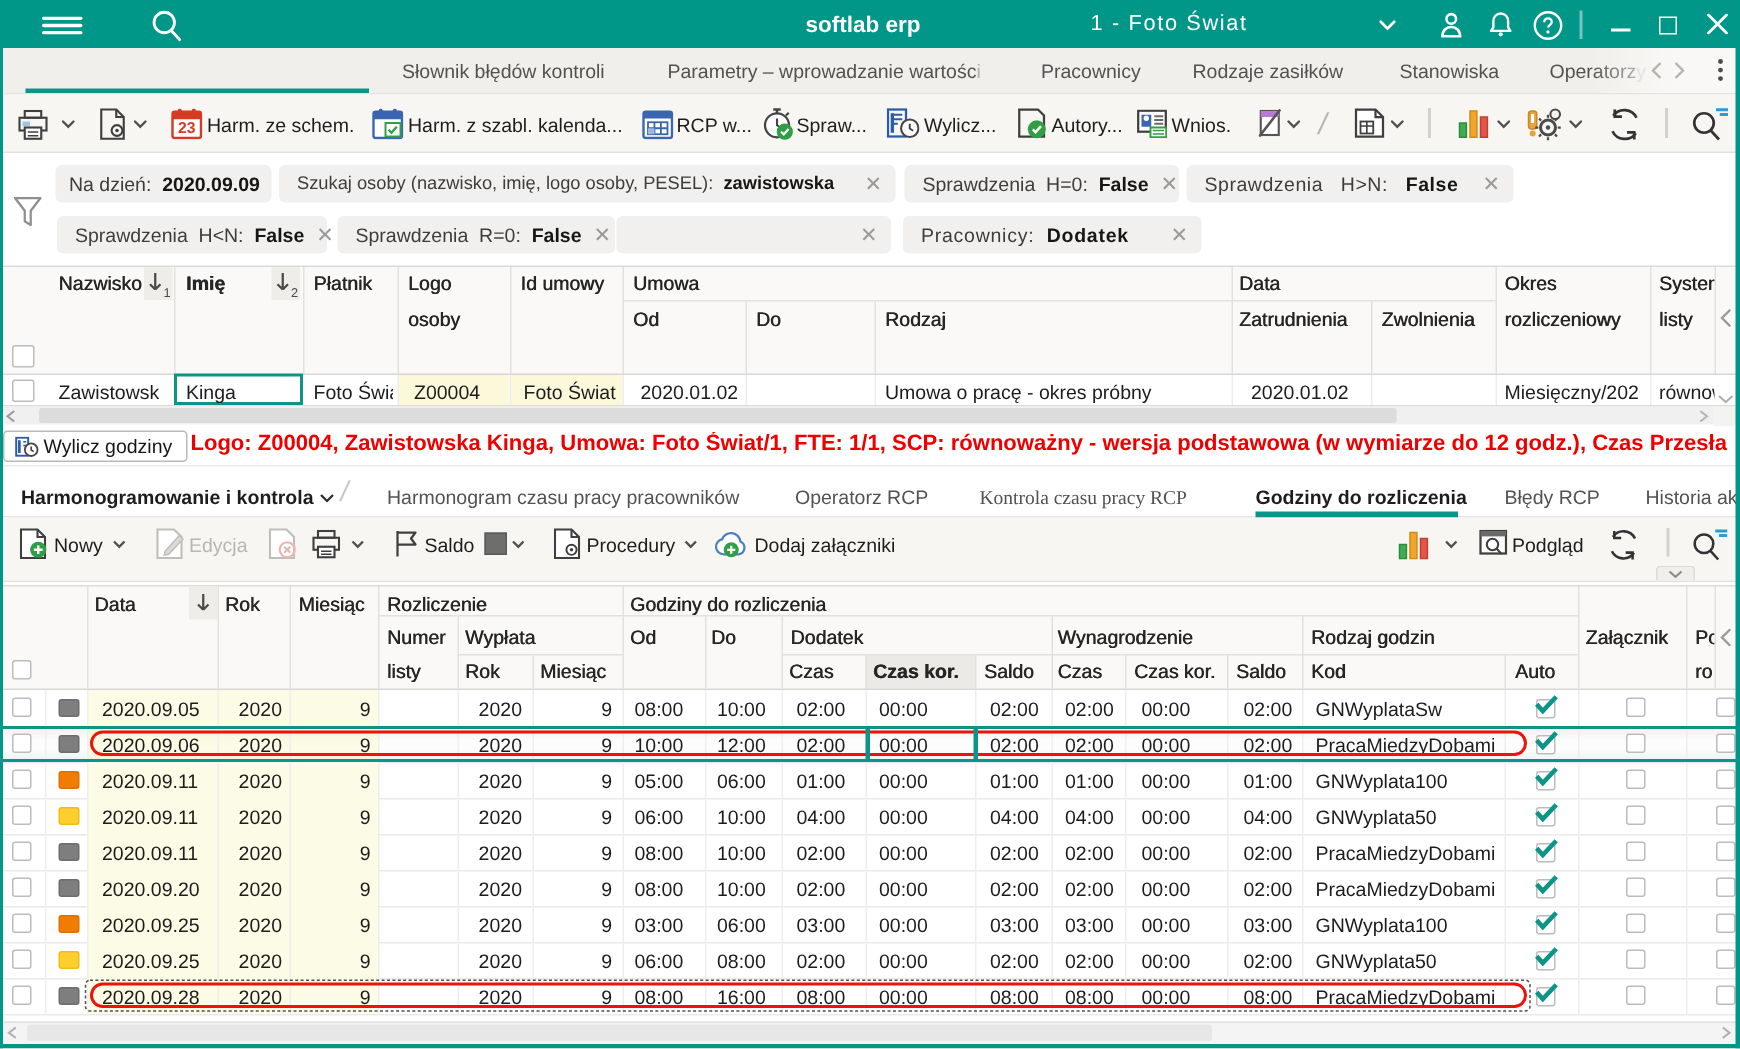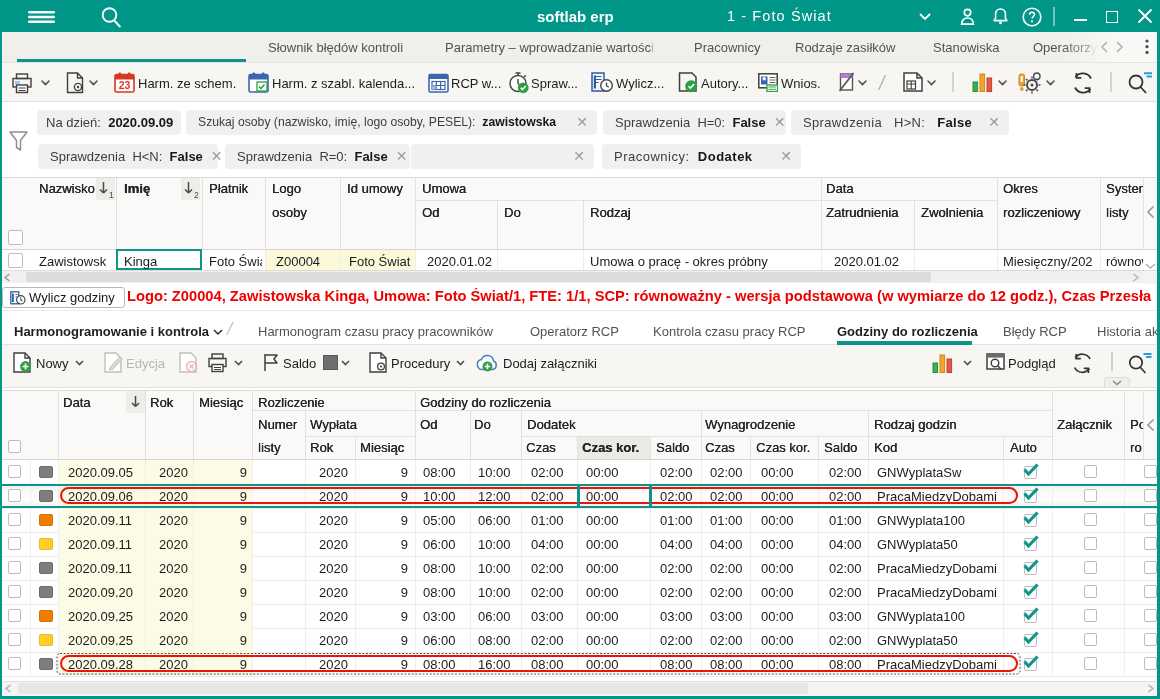--- a/index.html
+++ b/index.html
@@ -313,21 +313,21 @@
     </svg>
     <div class="a " style="left:29px;top:290px;color:#161616">Wylicz godziny</div>
     <div class="a" style="left:0px;top:310px;width:1160px;height:1px;background:#ecebe9"></div>
     <div class="a b tb" style="left:14px;top:324px;">Harmonogramowanie i kontrola</div>
     <svg class="a" style="left:213px;top:329px;" width="10" height="7" viewBox="0 0 10 7">
       <path d="M1 1l4 4 4-4" fill="none" stroke="#2a2a2a" stroke-width="1.5"></path>
     </svg>
     <div class="a " style="left:227px;top:318px;color:#c9c7c4;font-size:19px;font-style:italic">/</div>
     <div class="a tab" style="left:258px;top:324px;">Harmonogram czasu pracy pracowników</div>
     <div class="a tab" style="left:530px;top:324px;">Operatorz RCP</div>
-    <div class="a tab" style="left:653px;top:324px;">Kontrola czasu pracy RCP</div>
+    <div class="a tab" style="left:653px;top:324px;font-family:Liberation Serif, serif;">Kontrola czasu pracy RCP</div>
     <div class="a b tb" style="left:837px;top:324px;">Godziny do rozliczenia</div>
     <div class="a tab" style="left:1003px;top:324px;">Błędy RCP</div>
     <div class="a tab" style="left:1097px;top:324px;width:63px;overflow:hidden">Historia ak</div>
     <div class="a" style="left:0px;top:344px;width:1160px;height:1px;background:#e4e2df"></div>
     <div class="a" style="left:837px;top:341px;width:135px;height:3.5px;background:#0c9488"></div>
     <div class="a" style="left:0;top:345px;width:1160px;height:42px;background:#f7f6f3"></div>
     <div class="a" style="left:0px;top:387px;width:1160px;height:1px;background:#e3e1dd"></div>
     <svg class="a" style="left:13px;top:352px;" width="19" height="21" viewBox="0 0 19 21">
       <path d="M1 1h11l5 5v14H1z" fill="#fff" stroke="#3f3f3f" stroke-width="1.4"></path>
       <path d="M12 1v5h5" fill="none" stroke="#3f3f3f" stroke-width="1.4"></path>

